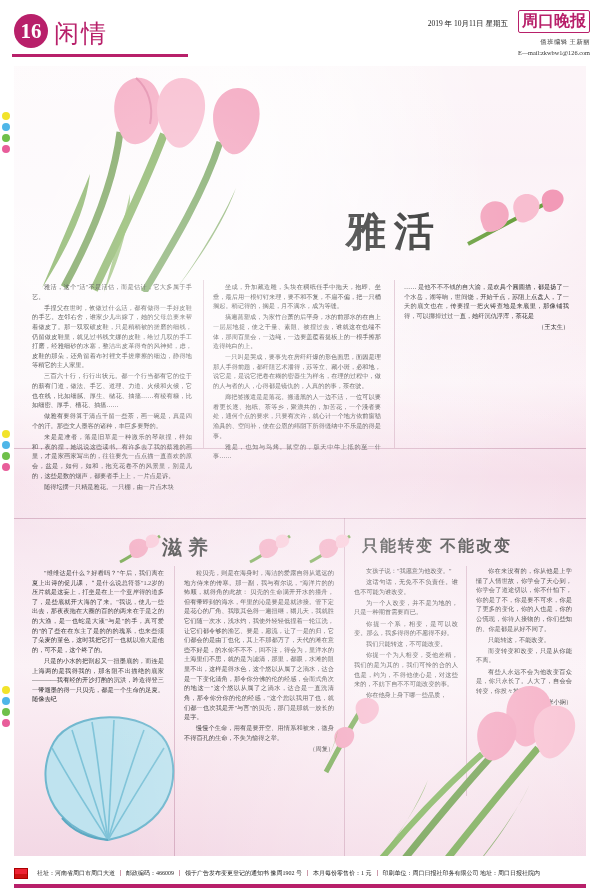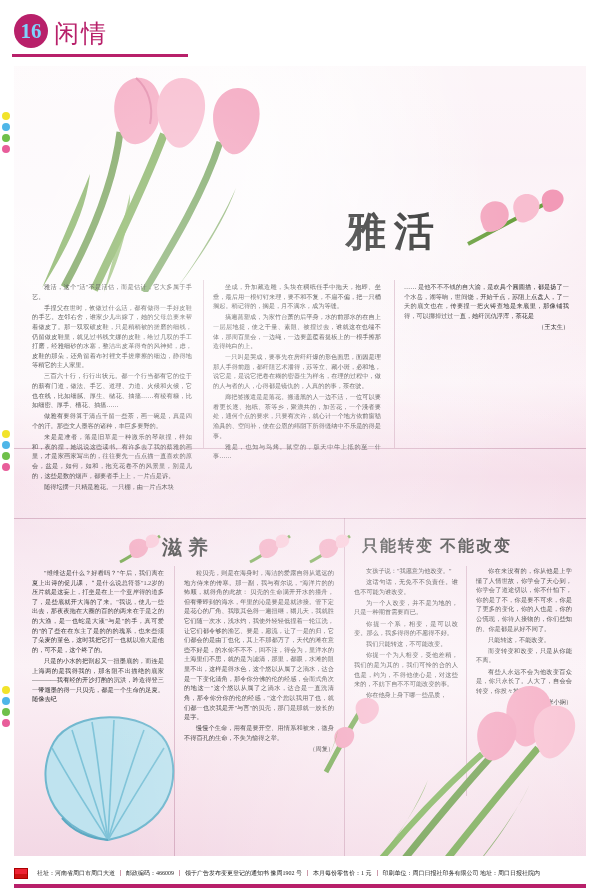--- a/index.html
+++ b/index.html
@@ -19,21 +19,21 @@
   .masthead {
     position:absolute; left:0; top:0; width:600px; height:66px;
     background:#fff;
   }
   .page-num-wrap {
     position:absolute; left:14px; top:14px;
     display:flex; align-items:flex-end; gap:6px;
   }
   .page-circle {
     width:34px;height:34px;border-radius:50%;
-    background:#b8206a; color:#7dd3fc;
+    background:#b8206a; color:#ffffff;
     font-family:"Liberation Serif", serif;
     font-size:21px; font-weight:bold;
     display:flex;align-items:center;justify-content:center;
     line-height:1;
   }
   .section-name {
     font-size:25px; font-weight:normal; color:#b8206a;
     letter-spacing:2px; line-height:1; padding-bottom:2px;
   }
   .rule-pink {
@@ -141,20 +141,30 @@
 <body>
 
 <div class="page">
 
   <div class="masthead">
     <div class="page-num-wrap">
       <div class="page-circle">16</div>
       <div class="section-name">闲情</div>
     </div>
     <div class="rule-pink"></div>
+    <div class="head-right">
+      <div>
+        <span class="head-date">2019 年 10月11日 星期五</span>
+        <span class="logo-box">
+          <span class="logo-text">周口晚报</span>
+        </span>
+      </div>
+      <div class="head-credits">值班编辑  王新丽</div>
+      <div class="head-mail">E—mail:zkwbw1@126.com</div>
+    </div>
   </div>
 
   <div class="dots" style="left:2px; top:112px;">
     <span class="dot" style="background:#f2e32a"></span>
     <span class="dot" style="background:#4fb6e8"></span>
     <span class="dot" style="background:#6fc04a"></span>
     <span class="dot" style="background:#e85d9a"></span>
   </div>
   <div class="dots" style="left:2px; top:430px;">
     <span class="dot" style="background:#f2e32a"></span>

